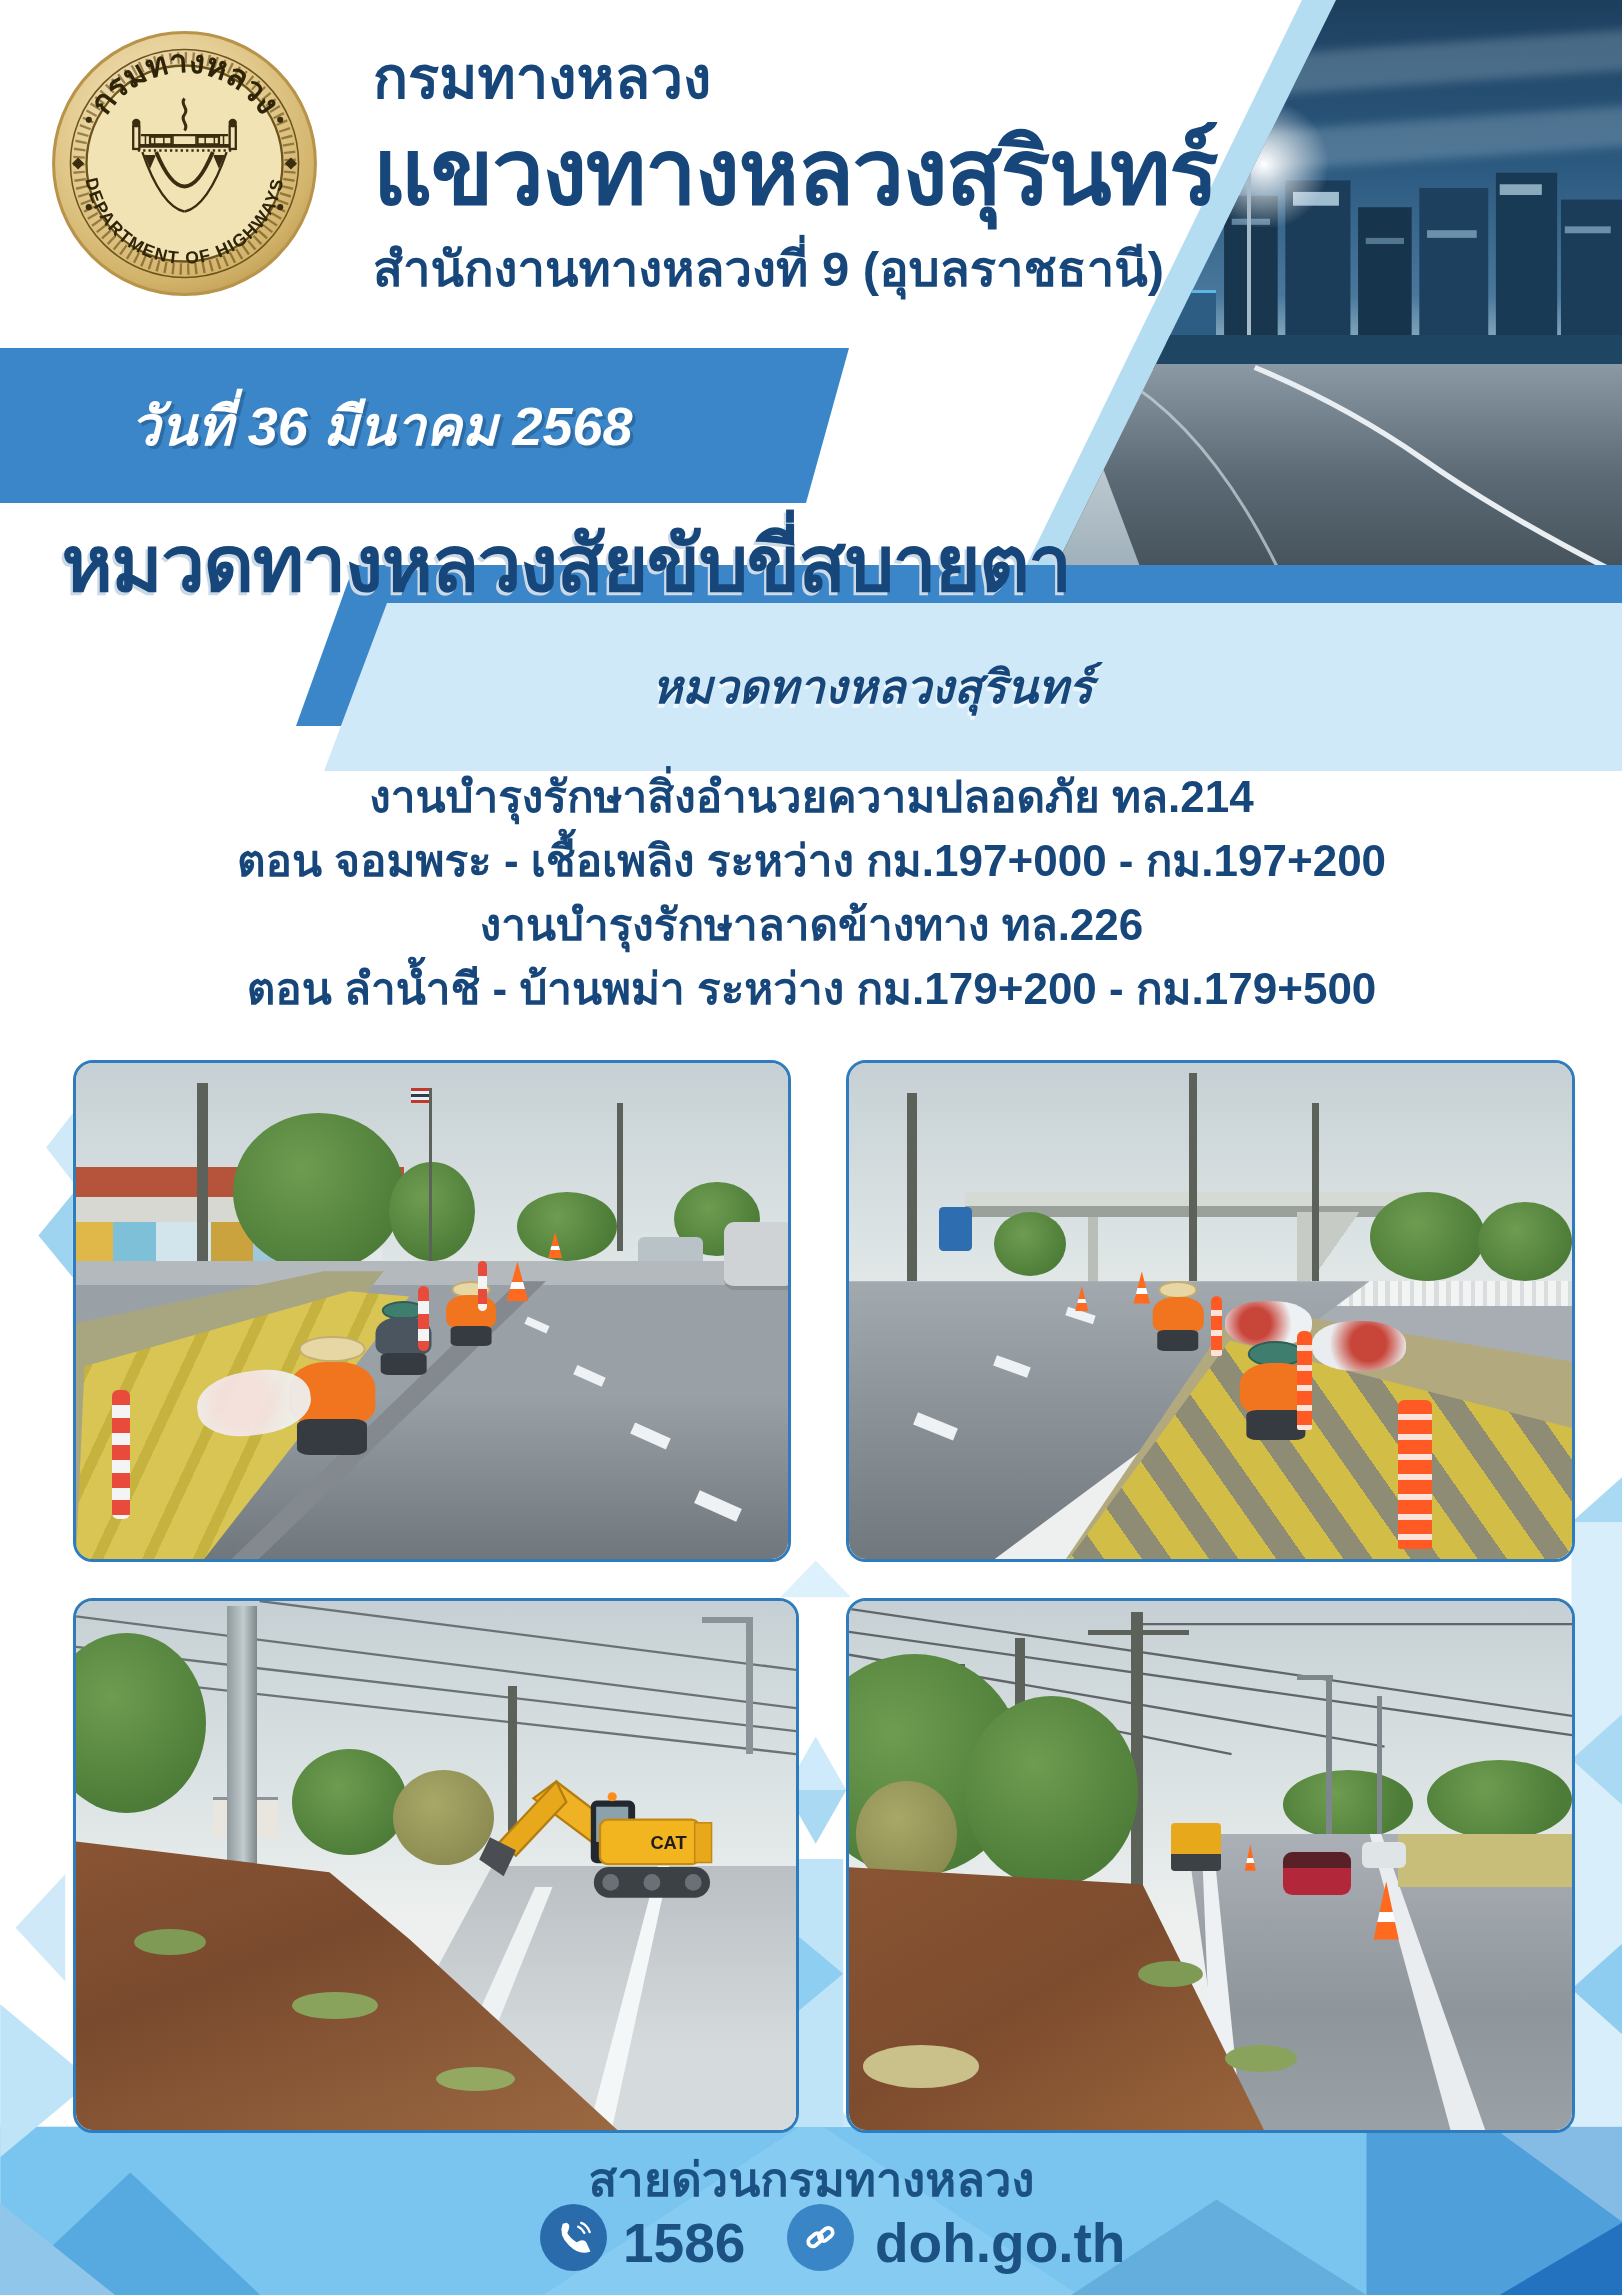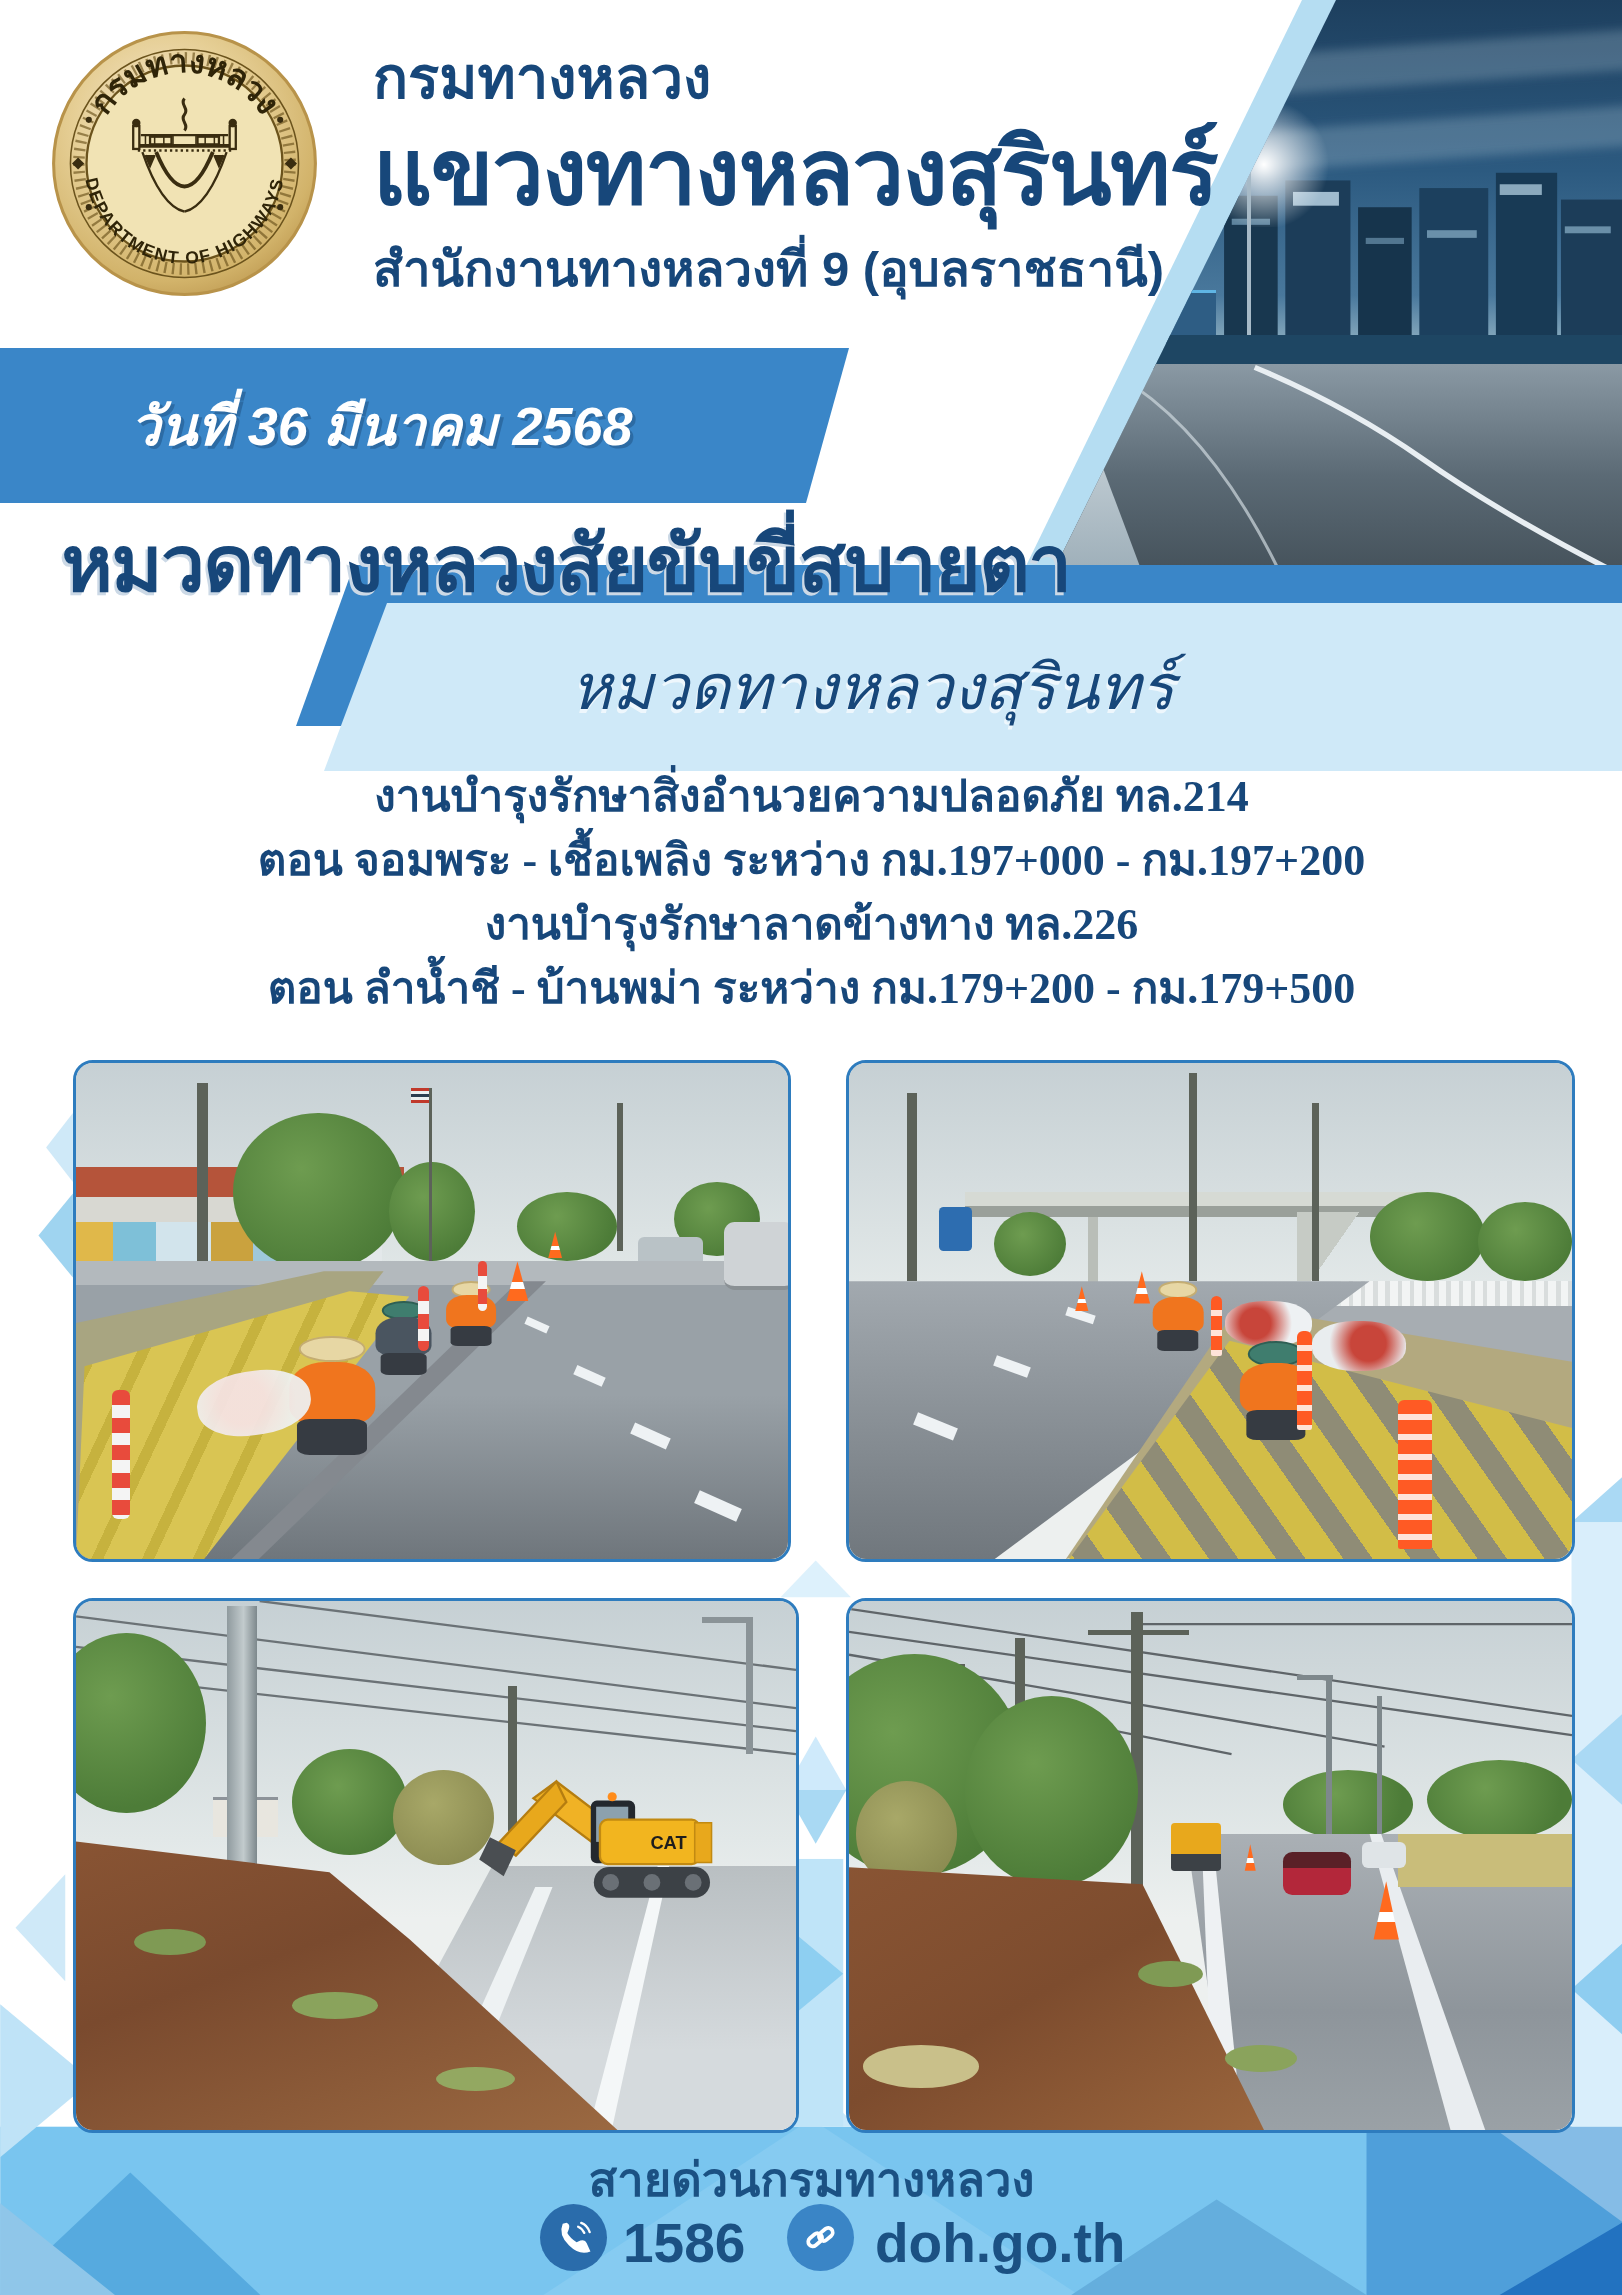--- a/index.html
+++ b/index.html
@@ -15,21 +15,21 @@
       clip-path:polygon(0 0,849px 0,806px 100%,0 100%);display:flex;align-items:center;}
   .date-text{margin-left:130px;font-size:54px;font-weight:700;font-style:italic;color:#ffffff;
       text-shadow:3.1px 3.1px 0 rgba(21,58,96,.35);}
   .headline{left:38px;top:501px;width:1056px;text-align:center;font-size:78px;font-weight:800;
       letter-spacing:-1.5px;text-shadow:-2.3px 3.1px 0 #ccd9e6;}
   .band-mid{left:296px;top:565px;width:1327px;height:161px;background:#3a86c8;
       clip-path:polygon(58px 0,100% 0,100% 100%,0 100%);}
   .band-light{left:324px;top:603px;width:1299px;height:168px;background:#cfe9f8;
       clip-path:polygon(63px 0,100% 0,100% 100%,0 100%);}
   .section-title{left:329px;top:608px;width:1087px;height:157px;display:flex;align-items:center;justify-content:center;
-      font-size:63px;font-weight:400;font-style:italic;text-shadow:-1.5px 3.8px 0 rgba(255,255,255,.65);}
+      font-size:46px;font-weight:700;font-style:italic;text-shadow:-1.5px 3.8px 0 rgba(255,255,255,.65);}
   .work-lines{left:0;top:765px;width:1623px;text-align:center;font-size:44px;font-weight:800;line-height:64px;}
   
   .logo{left:49px;top:27.5px;width:271px;height:271px;}
   
   .city{left:1025px;top:0;width:598px;height:568px;}
   .city-stripe{left:0;top:0;width:100%;height:100%;background:#b5ddf2;
       clip-path:polygon(277px 0,317px 0,37px 568px,0 568px);}
   .city-clip{left:0;top:0;width:100%;height:100%;
       clip-path:polygon(311px 0,598px 0,598px 568px,30px 568px);}
   .city-sky{inset:0;background:linear-gradient(180deg,#1d3f5e 0%,#2c5a80 30%,#49789c 52%,#8fb0c2 61%);}
@@ -200,21 +200,21 @@
   <div class="abs date-banner" style="z-index:2;">
     <div class="date-text">วันที่ 36 มีนาคม 2568</div>
   </div>
 
   <div class="abs navy headline" style="z-index:3;">หมวดทางหลวงสัยขับขี่สบายตา</div>
 
   <div class="abs band-mid" style="z-index:2;"></div>
   <div class="abs band-light" style="z-index:2;"></div>
   <div class="abs navy section-title" style="z-index:3;">หมวดทางหลวงสุรินทร์</div>
 
-  <div class="abs navy work-lines" style="z-index:3;font-family:Liberation Serif, serif;">
+  <div class="abs navy work-lines" style="z-index:3;">
     <div>งานบำรุงรักษาสิ่งอำนวยความปลอดภัย ทล.214</div>
     <div>ตอน จอมพระ - เชื้อเพลิง ระหว่าง กม.197+000 - กม.197+200</div>
     <div>งานบำรุงรักษาลาดข้างทาง ทล.226</div>
     <div>ตอน ลำน้ำชี - บ้านพม่า ระหว่าง กม.179+200 - กม.179+500</div>
   </div>
 
   <div class="abs photo p1" style="z-index:2;">
     <div class="abs sky1"></div>
     <div class="abs" style="left:0;top:21%;width:46%;height:6%;background:#b5543a;"></div>
     <div class="abs" style="left:0;top:27%;width:44%;height:5%;background:#d8d8d2;"></div>

